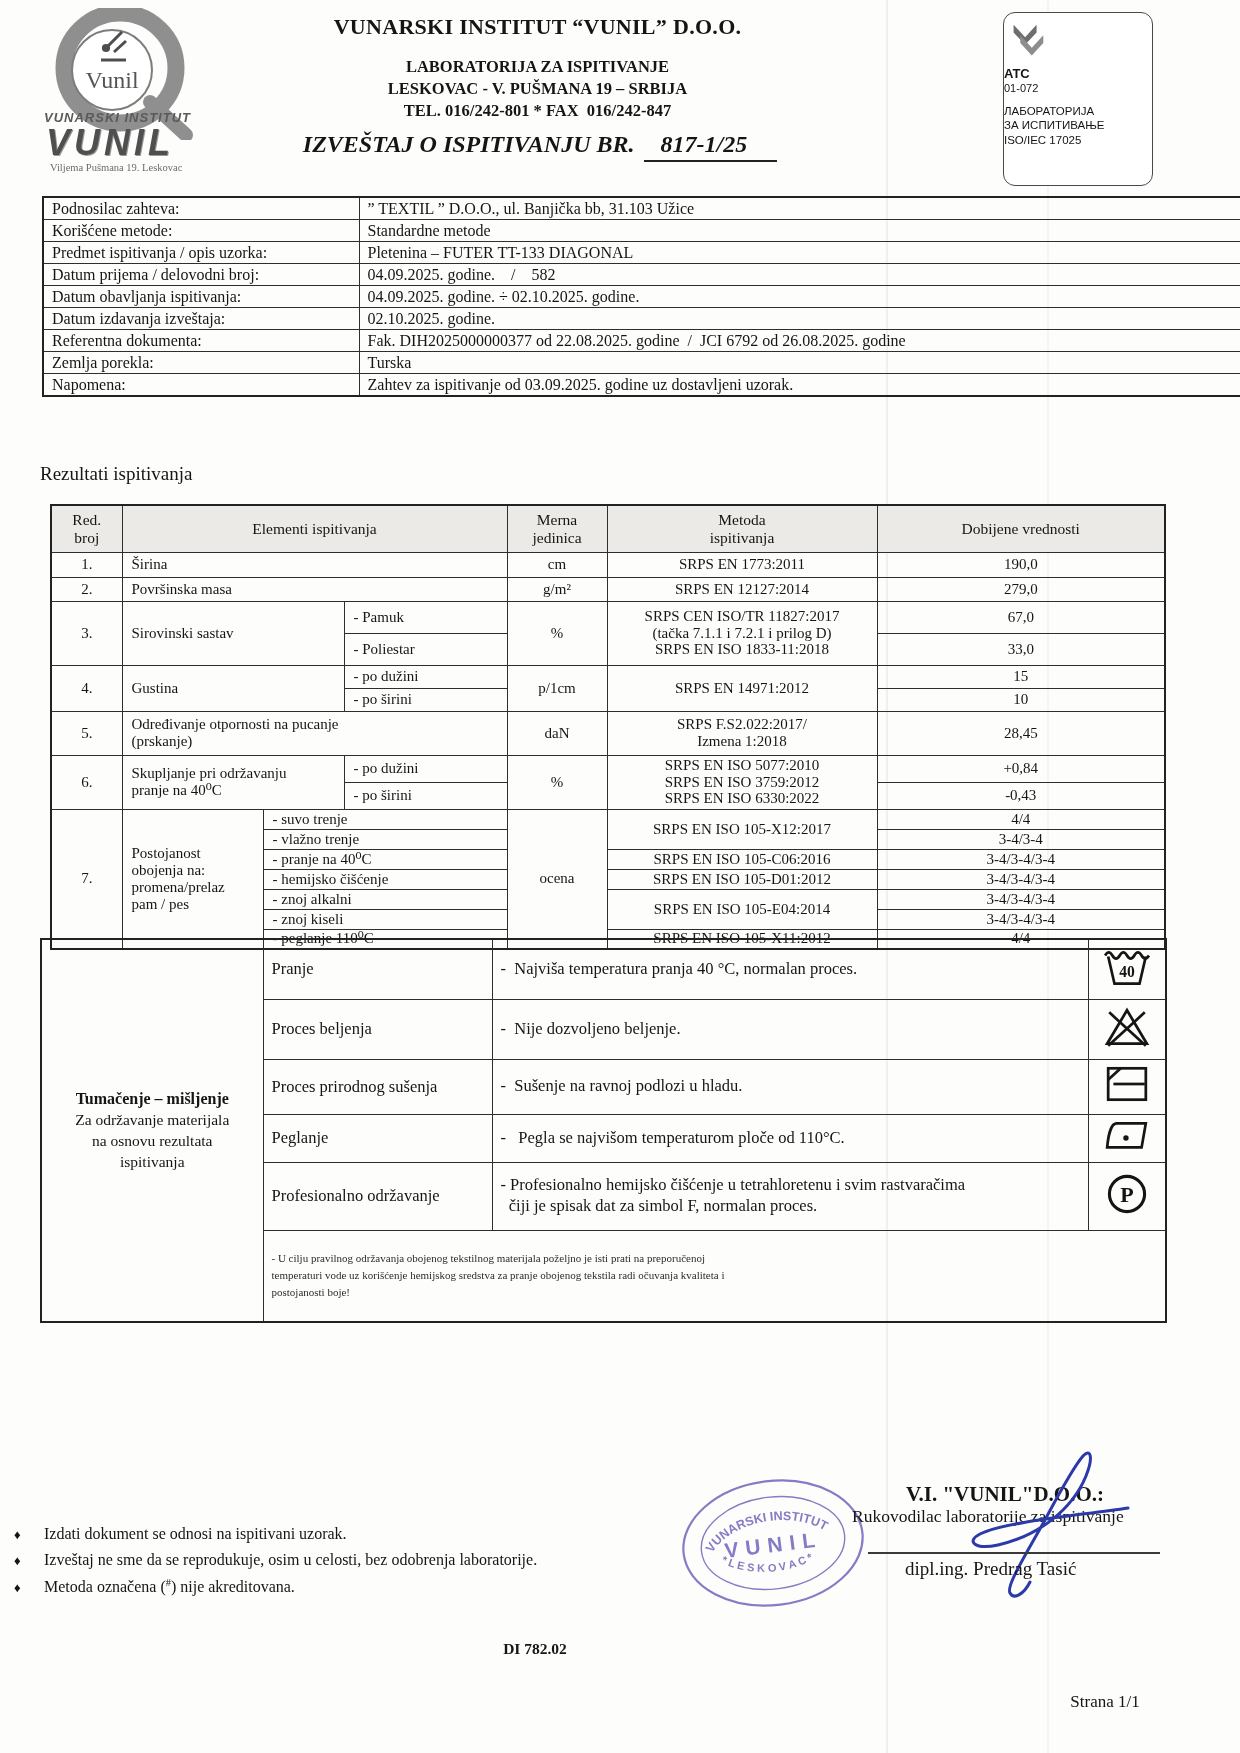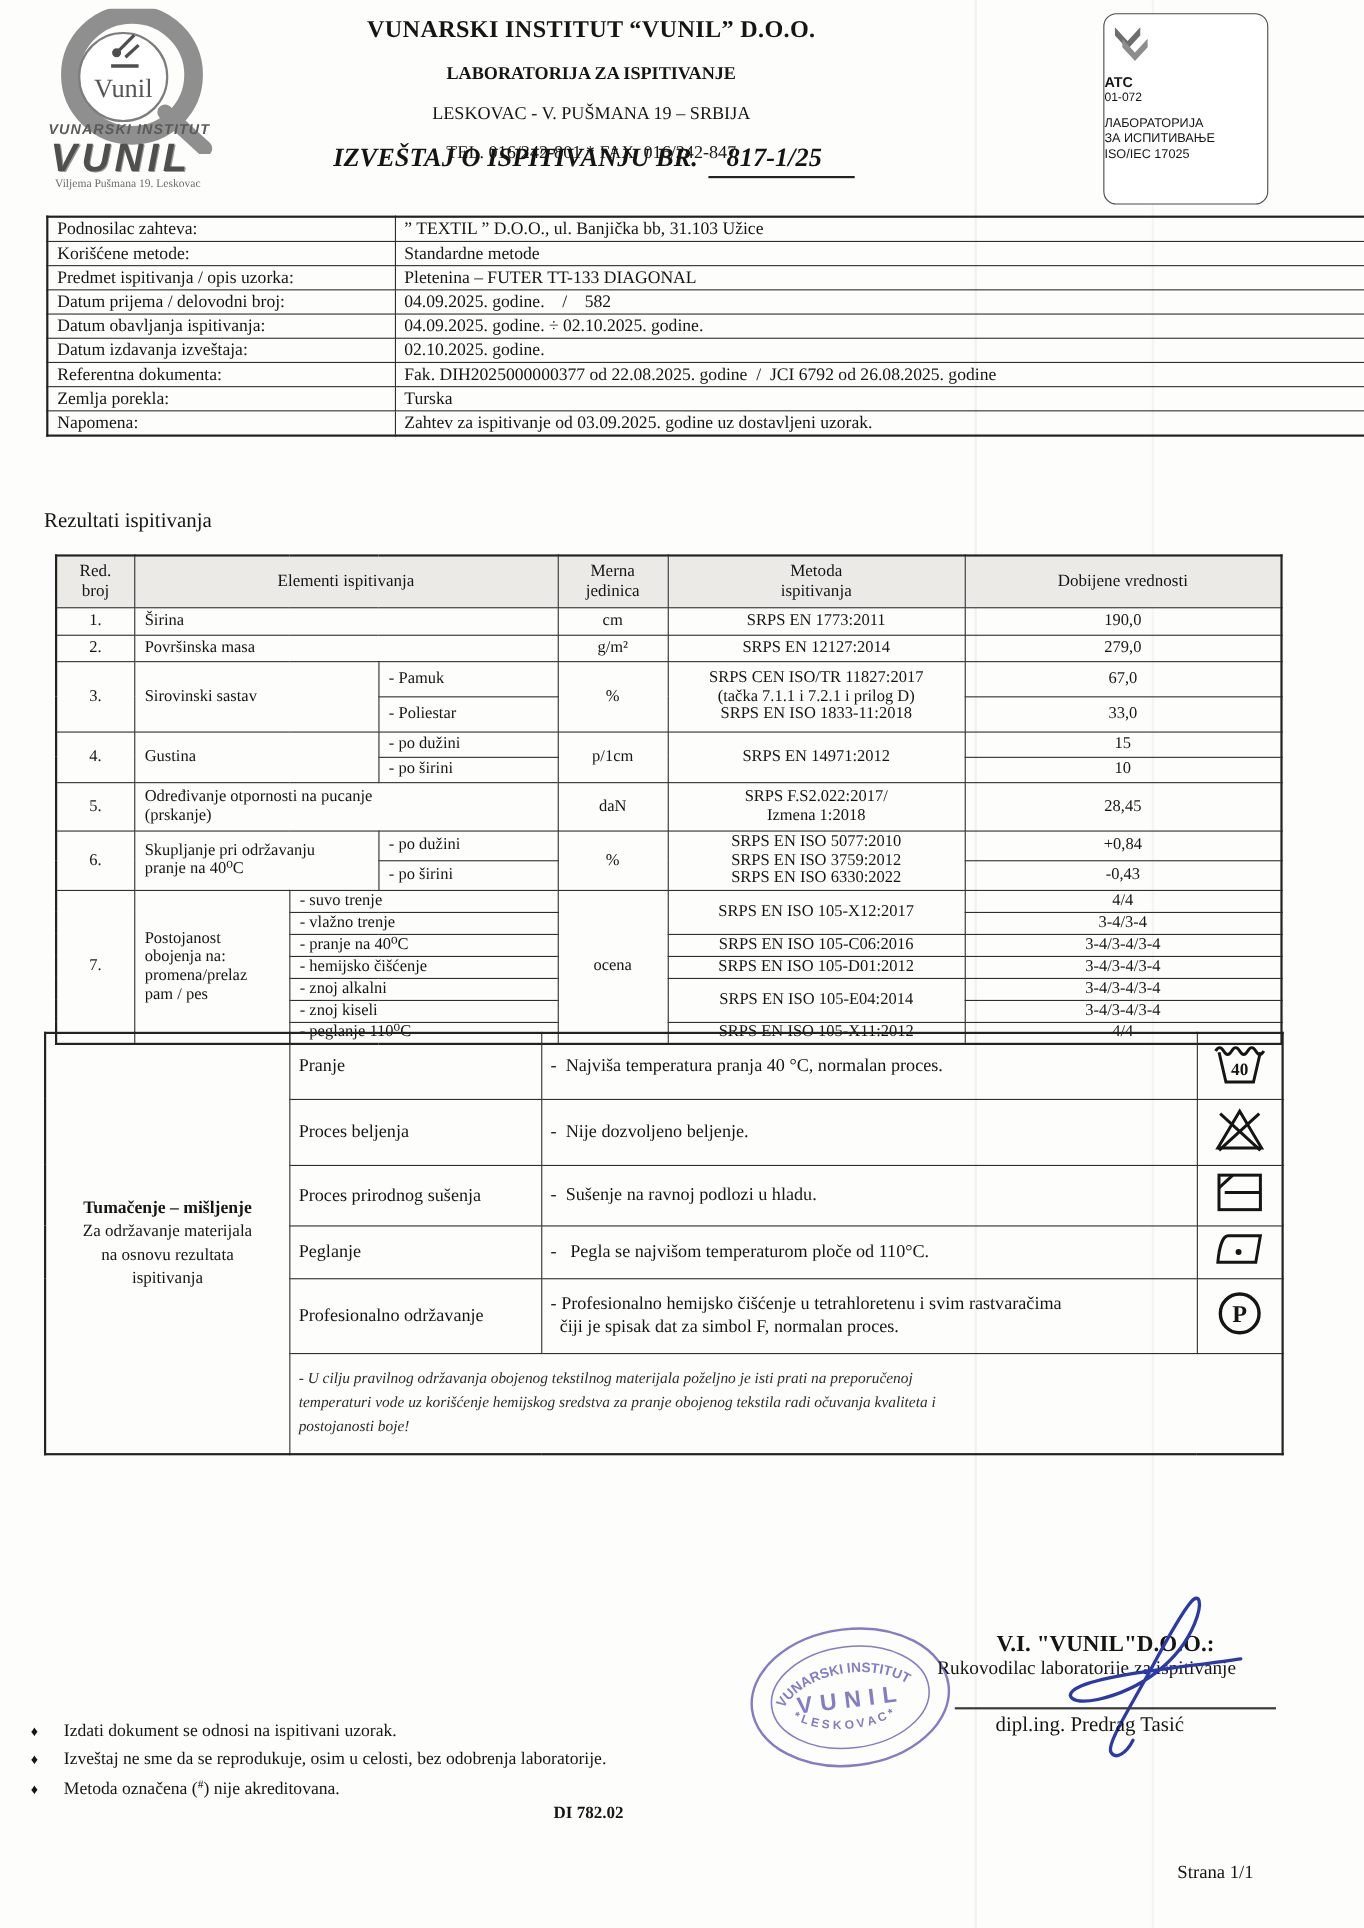--- a/index.html
+++ b/index.html
@@ -12,21 +12,21 @@
   .logo-inst{position:absolute;left:44px;top:110px;width:210px;font-family:"Liberation Sans",sans-serif;
              font-style:italic;font-weight:bold;font-size:13px;letter-spacing:1px;color:#5a5a5a;}
   .logo-vunil{position:absolute;left:46px;top:122px;font-family:"Liberation Sans",sans-serif;
               font-style:italic;font-weight:bold;font-size:36px;letter-spacing:4px;color:#4f4f4f;
               text-shadow:1px 1px 0 #9a9a9a;}
   .logo-addr{position:absolute;left:50px;top:162px;font-size:10.5px;color:#6b6b6b;}
 
   .head-center{position:absolute;left:250px;top:14px;width:575px;text-align:center;}
   .co-name{font-size:22px;font-weight:bold;letter-spacing:.3px;}
   .co-lab{font-size:16.5px;font-weight:bold;margin-top:17px;}
-  .co-line{font-size:16.5px;margin-top:16px;white-space:pre-wrap;}
+  .co-line{font-size:16.5px;margin-top:2px;white-space:pre-wrap;font-weight:bold;}
   .report-title{position:absolute;left:230px;top:131px;width:620px;text-align:center;
                 font-size:24px;font-weight:bold;font-style:italic;}
   .report-no{display:inline-block;border-bottom:2.5px solid #222;padding:0 30px 2px 16px;margin-left:10px;}
 
   .badge{position:absolute;left:1003px;top:12px;width:148px;height:172px;border:1.8px solid #4a4a4a;
          border-radius:12px;font-family:"Liberation Sans","DejaVu Sans",sans-serif;
          background:#fff;}
   .badge .atc{font-weight:bold;font-size:13px;margin-top:1px;}
   .badge .code{font-size:11px;margin-top:1px;}
   .badge .cy{font-size:11.5px;line-height:1.25;margin-top:10px;}
@@ -50,34 +50,34 @@
   tr.h23{height:23px}tr.h44{height:44px}tr.h27{height:27px}tr.h20{height:20px}
 
   
   table.tum{position:absolute;left:40px;top:938px;width:1125px;border-collapse:collapse;
             table-layout:fixed;border:2.5px solid #222;font-size:16.5px;}
   table.tum td{border:1.4px solid #2e2e2e;padding:2px 8px;overflow:hidden;vertical-align:middle;}
   td.tum-left{text-align:center;font-size:15.5px;line-height:1.35;}
   td.tum-left .b{font-weight:bold;font-size:16px;}
   td.tum-desc{white-space:pre-wrap;padding-left:14px;line-height:1.25;}
   td.tum-icon{text-align:center;padding:1px;}
-  td.tum-note{font-style:italic;font-size:14px;color:#2c2c2c;white-space:pre-wrap;
+  td.tum-note{font-size:11px;color:#2c2c2c;white-space:pre-wrap;
               line-height:1.55;padding:6px 12px;}
   tr.t60{height:60px}tr.t55{height:55px}tr.t48{height:48px}tr.t68{height:68px}tr.t92{height:92px}
 
   
   .sig-co{position:absolute;left:845px;top:1482px;width:320px;text-align:center;
           font-weight:bold;font-size:21px;}
   .sig-role{position:absolute;left:852px;top:1506px;font-size:17.5px;}
   .sig-line{position:absolute;left:868px;top:1552px;width:292px;border-top:2px solid #3a3a3a;}
   .sig-name{position:absolute;left:905px;top:1558px;font-size:19px;}
   .stamp{position:absolute;left:660px;top:1468px;transform:rotate(-7deg);opacity:.85;}
   .signature{position:absolute;left:880px;top:1442px;}
 
-  .bullets{position:absolute;left:14px;top:1565px;font-size:16px;margin-left:14px;}
+  .bullets{position:absolute;left:14px;top:1525px;font-size:16px;}
   .bullets .row{margin-bottom:8px;}
   .bullets .dia{display:inline-block;width:30px;font-size:13px;}
   .doc-code{position:absolute;left:455px;top:1640px;width:160px;text-align:center;
             font-weight:bold;font-size:15.5px;}
   .page-no{position:absolute;left:1040px;top:1692px;width:130px;text-align:center;font-size:17px;}
   sup{font-size:.65em;}
 </style>
 </head>
 <body>
 

